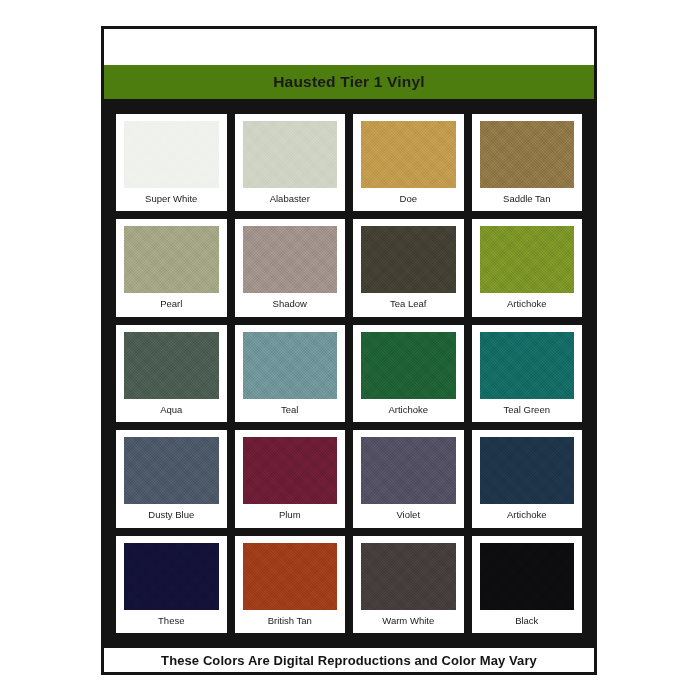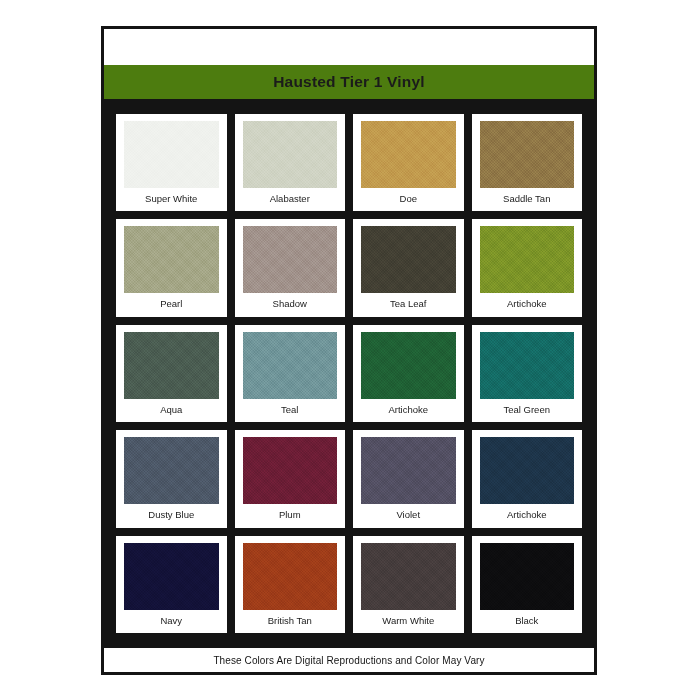--- a/index.html
+++ b/index.html
@@ -104,22 +104,22 @@
   .footer-bar {
     flex: 0 0 24px;
     border-top: 3px solid #141414;
     display: flex;
     align-items: center;
     justify-content: center;
     background: #ffffff;
   }
 
   .footer-text {
-    font-size: 10px;
-    font-weight: normal;
+    font-size: 13px;
+    font-weight: bold;
     color: #141414;
     text-align: center;
     white-space: nowrap;
     letter-spacing: 0.1px;
   }
 </style>
 </head>
 <body>
 
 <div id="chart-root">
@@ -189,21 +189,21 @@
         <div class="swatch-cell">
           <div class="swatch-chip" style="background-color: rgb(82, 79, 98);"></div>
           <div class="swatch-label">Violet</div>
         </div>
         <div class="swatch-cell">
           <div class="swatch-chip" style="background-color: rgb(29, 52, 73);"></div>
           <div class="swatch-label">Artichoke</div>
         </div>
         <div class="swatch-cell">
           <div class="swatch-chip" style="background-color: rgb(19, 18, 56);"></div>
-          <div class="swatch-label">Navy</div>
+          <div class="swatch-label">These</div>
         </div>
         <div class="swatch-cell">
           <div class="swatch-chip" style="background-color: rgb(158, 60, 25);"></div>
           <div class="swatch-label">British Tan</div>
         </div>
         <div class="swatch-cell">
           <div class="swatch-chip" style="background-color: rgb(69, 60, 60);"></div>
           <div class="swatch-label">Warm White</div>
         </div>
         <div class="swatch-cell">

